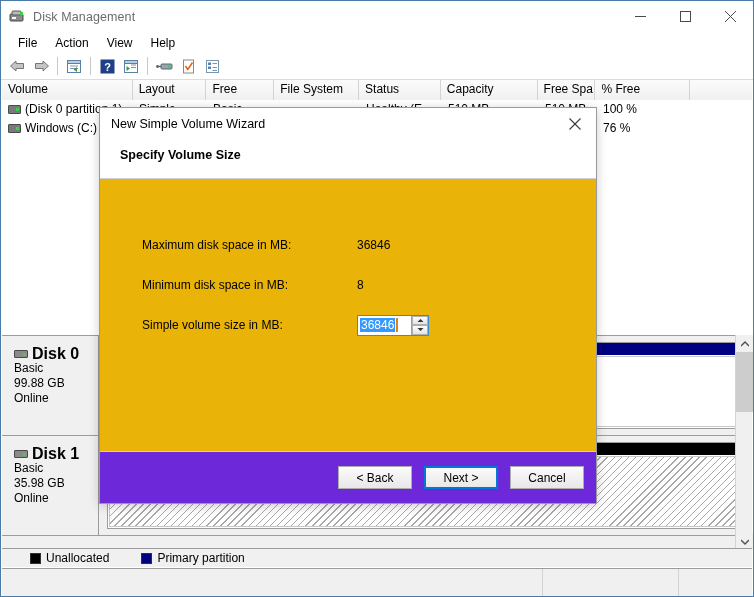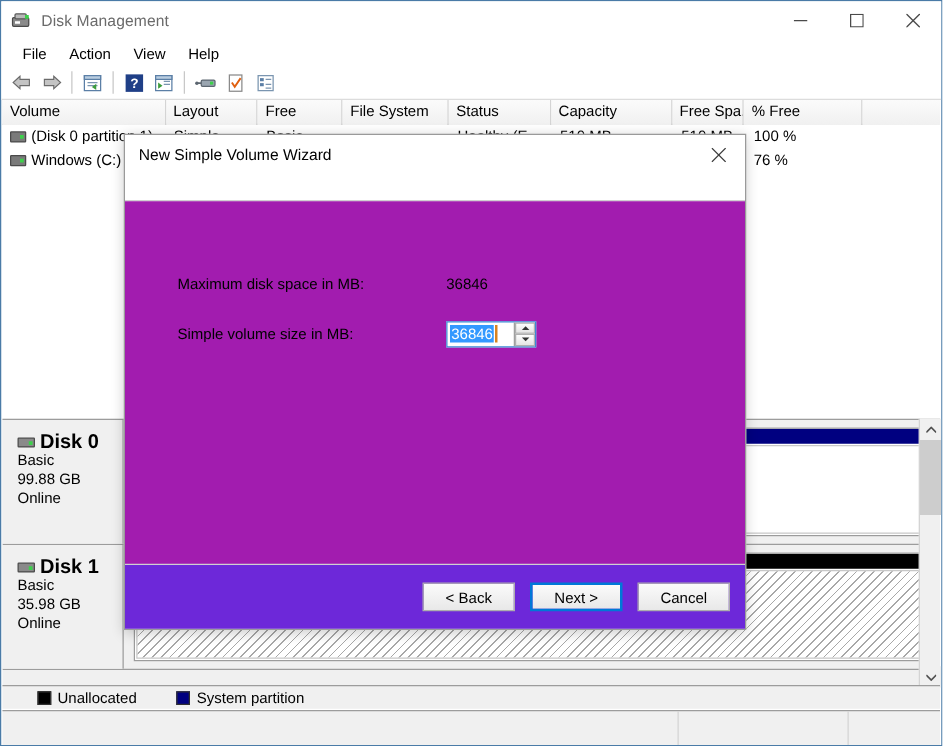--- a/index.html
+++ b/index.html
@@ -301,21 +301,21 @@
     color: #000;
     margin-bottom: 4px;
   }
   .dlg-sub {
     font-size: 12px;
     color: #000;
     padding-left: 17px;
   }
   .dlg-body {
     flex: 1;
-    background: #a21caf;
+    background: #eab308;
     position: relative;
     padding: 55px 0 0 42px;
   }
   .field-row {
     display: flex;
     align-items: center;
     margin-bottom: 18px;
     height: 22px;
   }
   .field-label {
@@ -593,21 +593,21 @@
     </div>
   </div>
 
   <div class="legend">
     <div class="legend-item">
       <span class="legend-swatch" style="background:#000000"></span>
       <span>Unallocated</span>
     </div>
     <div class="legend-item">
       <span class="legend-swatch" style="background:#000080"></span>
-      <span>System partition</span>
+      <span>Primary partition</span>
     </div>
   </div>
 
   <div class="statusbar">
     <div class="sb-pane" style="width:541px"></div>
     <div class="sb-pane" style="width:136px"></div>
     <div class="sb-pane" style="width:72px;border-right:none"></div>
   </div>
 
   <div class="dialog">
@@ -616,29 +616,34 @@
       <span>New Simple Volume Wizard</span>
       <div class="dlg-close">
         <svg width="12" height="12" viewBox="0 0 12 12">
             <line x1="0.5" y1="0.5" x2="11.5" y2="11.5" stroke="#3a3a3a" stroke-width="1.1"></line>
             <line x1="11.5" y1="0.5" x2="0.5" y2="11.5" stroke="#3a3a3a" stroke-width="1.1"></line>
           </svg>
       </div>
     </div>
 
     <div class="dlg-header">
+      <div class="dlg-h1">Specify Volume Size</div>
     </div>
 
     <div class="dlg-body">
 
       <div class="field-row">
         <span class="field-label">Maximum disk space in MB:</span>
         <span class="field-value">36846</span>
       </div>
 
+      <div class="field-row">
+        <span class="field-label">Minimum disk space in MB:</span>
+        <span class="field-value">8</span>
+      </div>
 
       <div class="field-row">
         <span class="field-label">Simple volume size in MB:</span>
         <span class="spinner">
           <span class="spin-text">
             <span class="spin-sel">36846</span>
             <span class="spin-caret"></span>
           </span>
           <span class="spin-btns">
             <span class="spin-btn">

